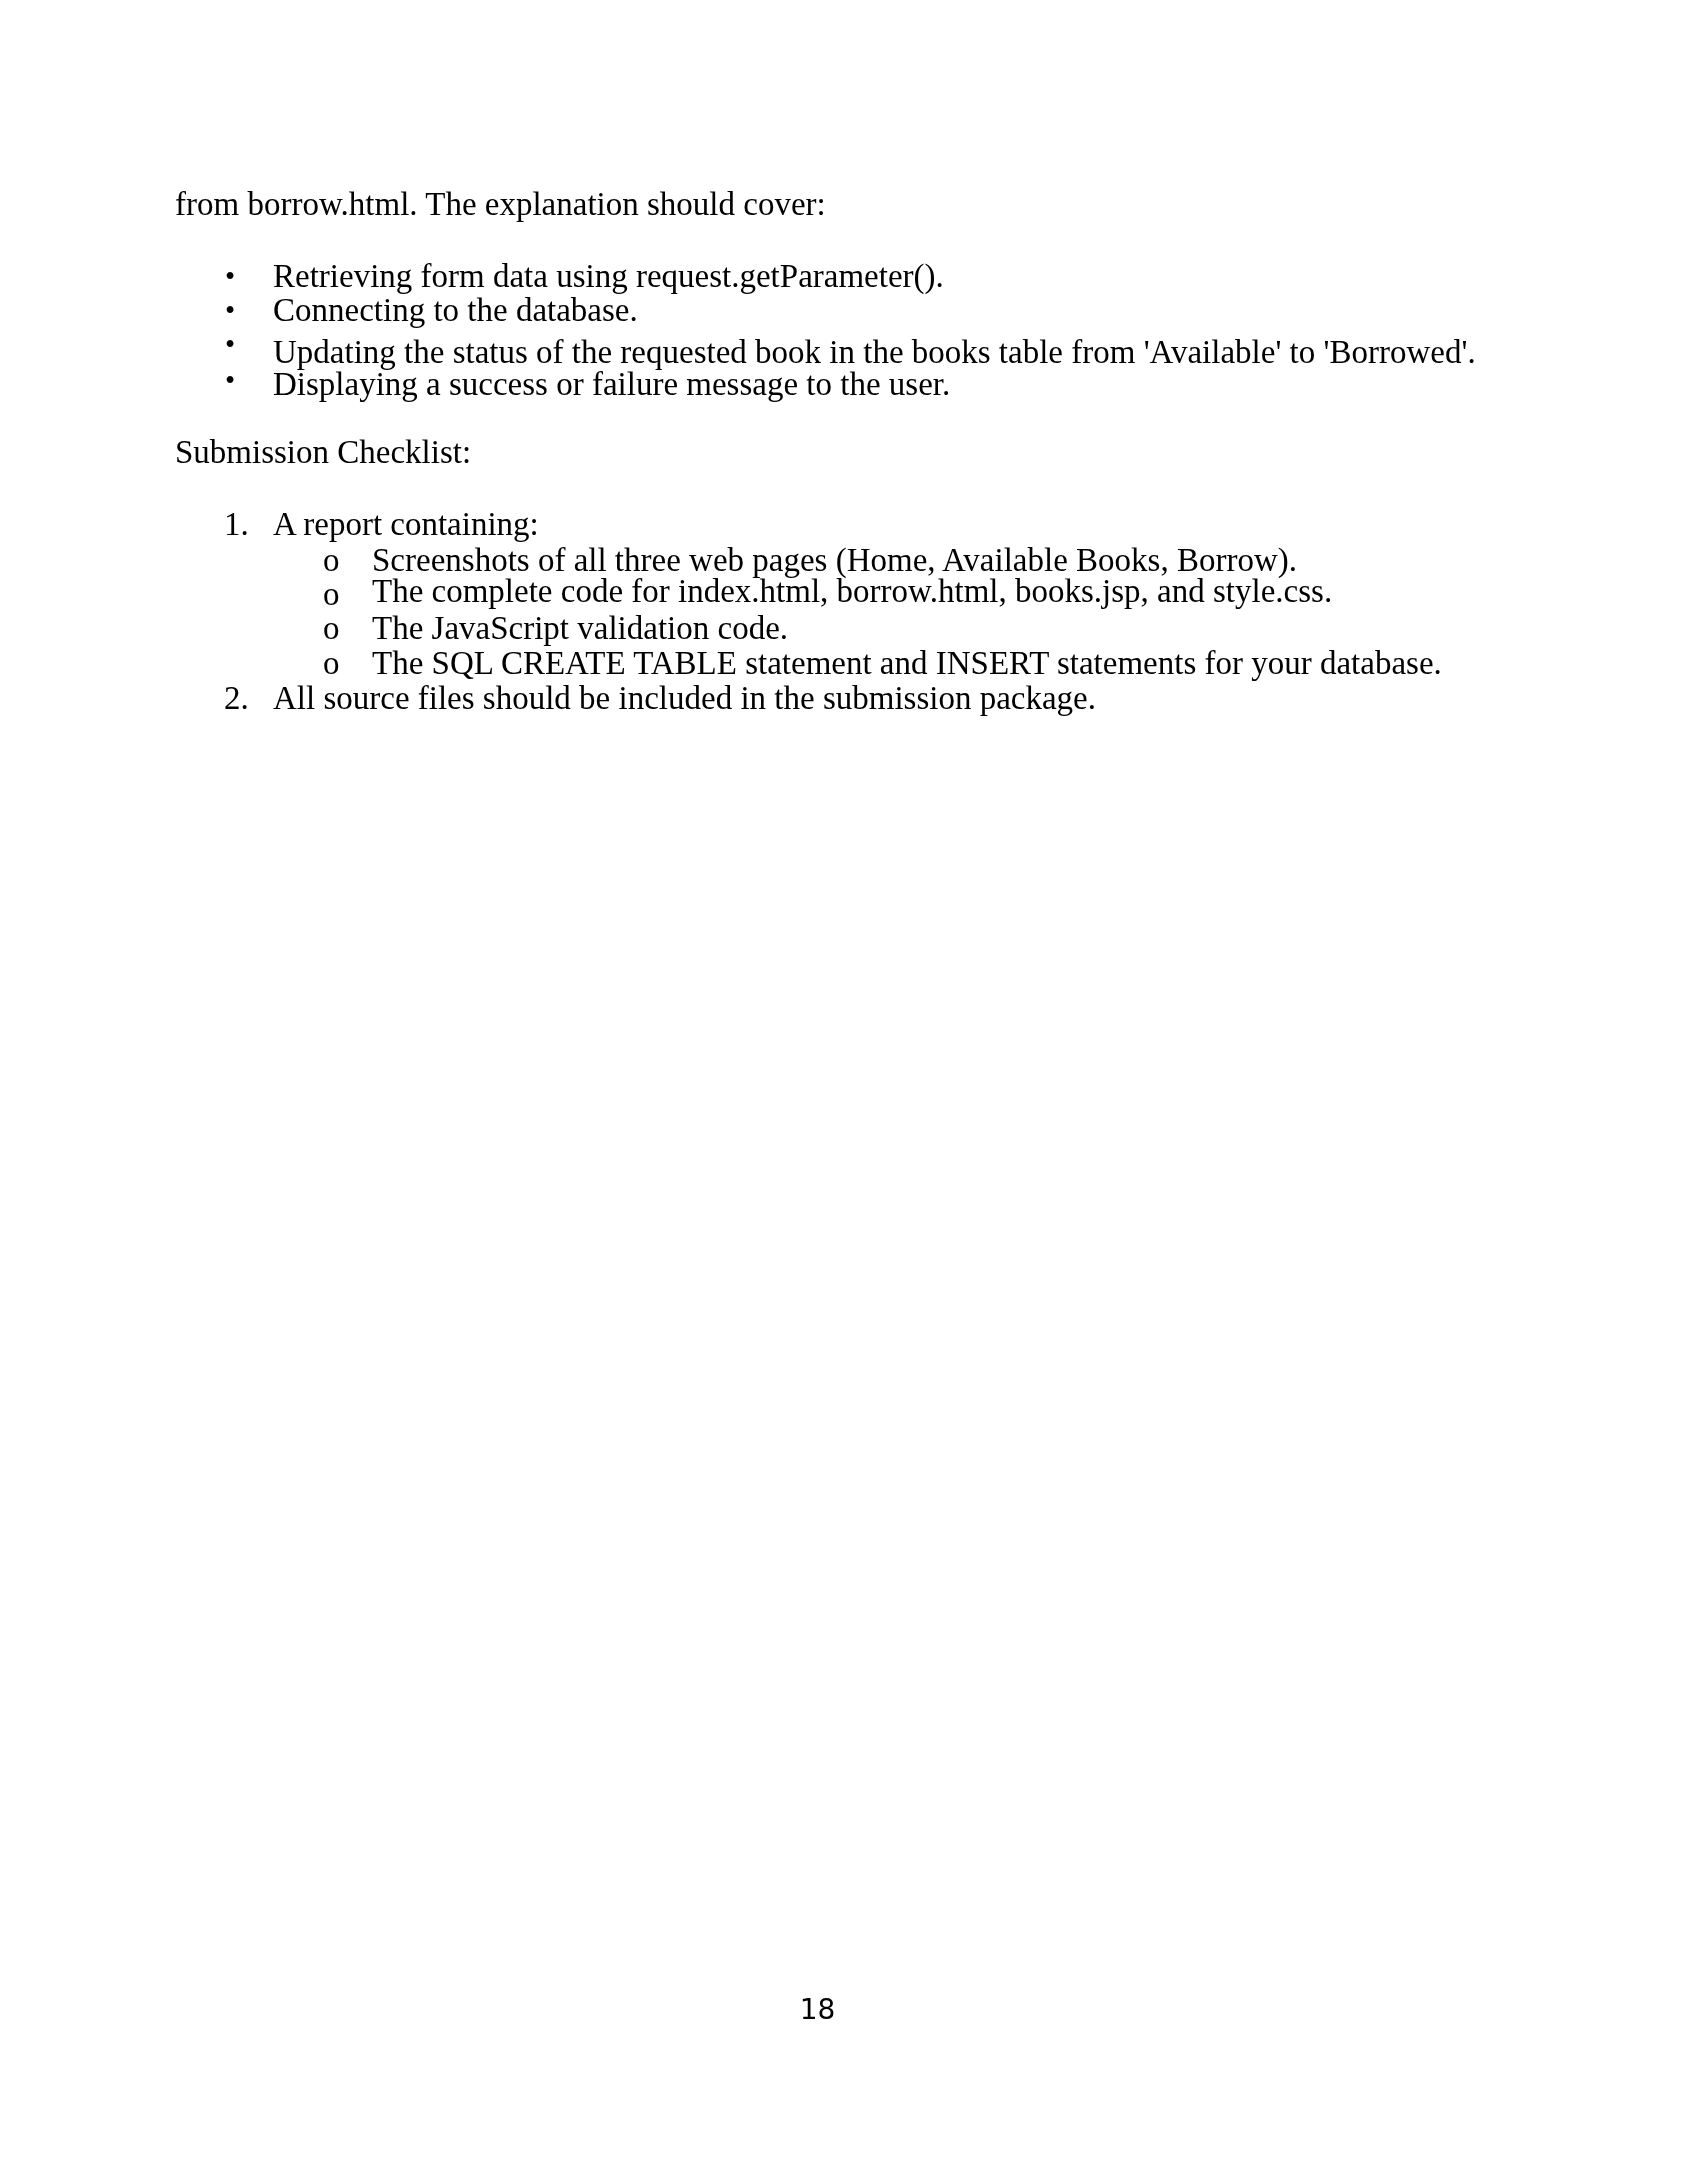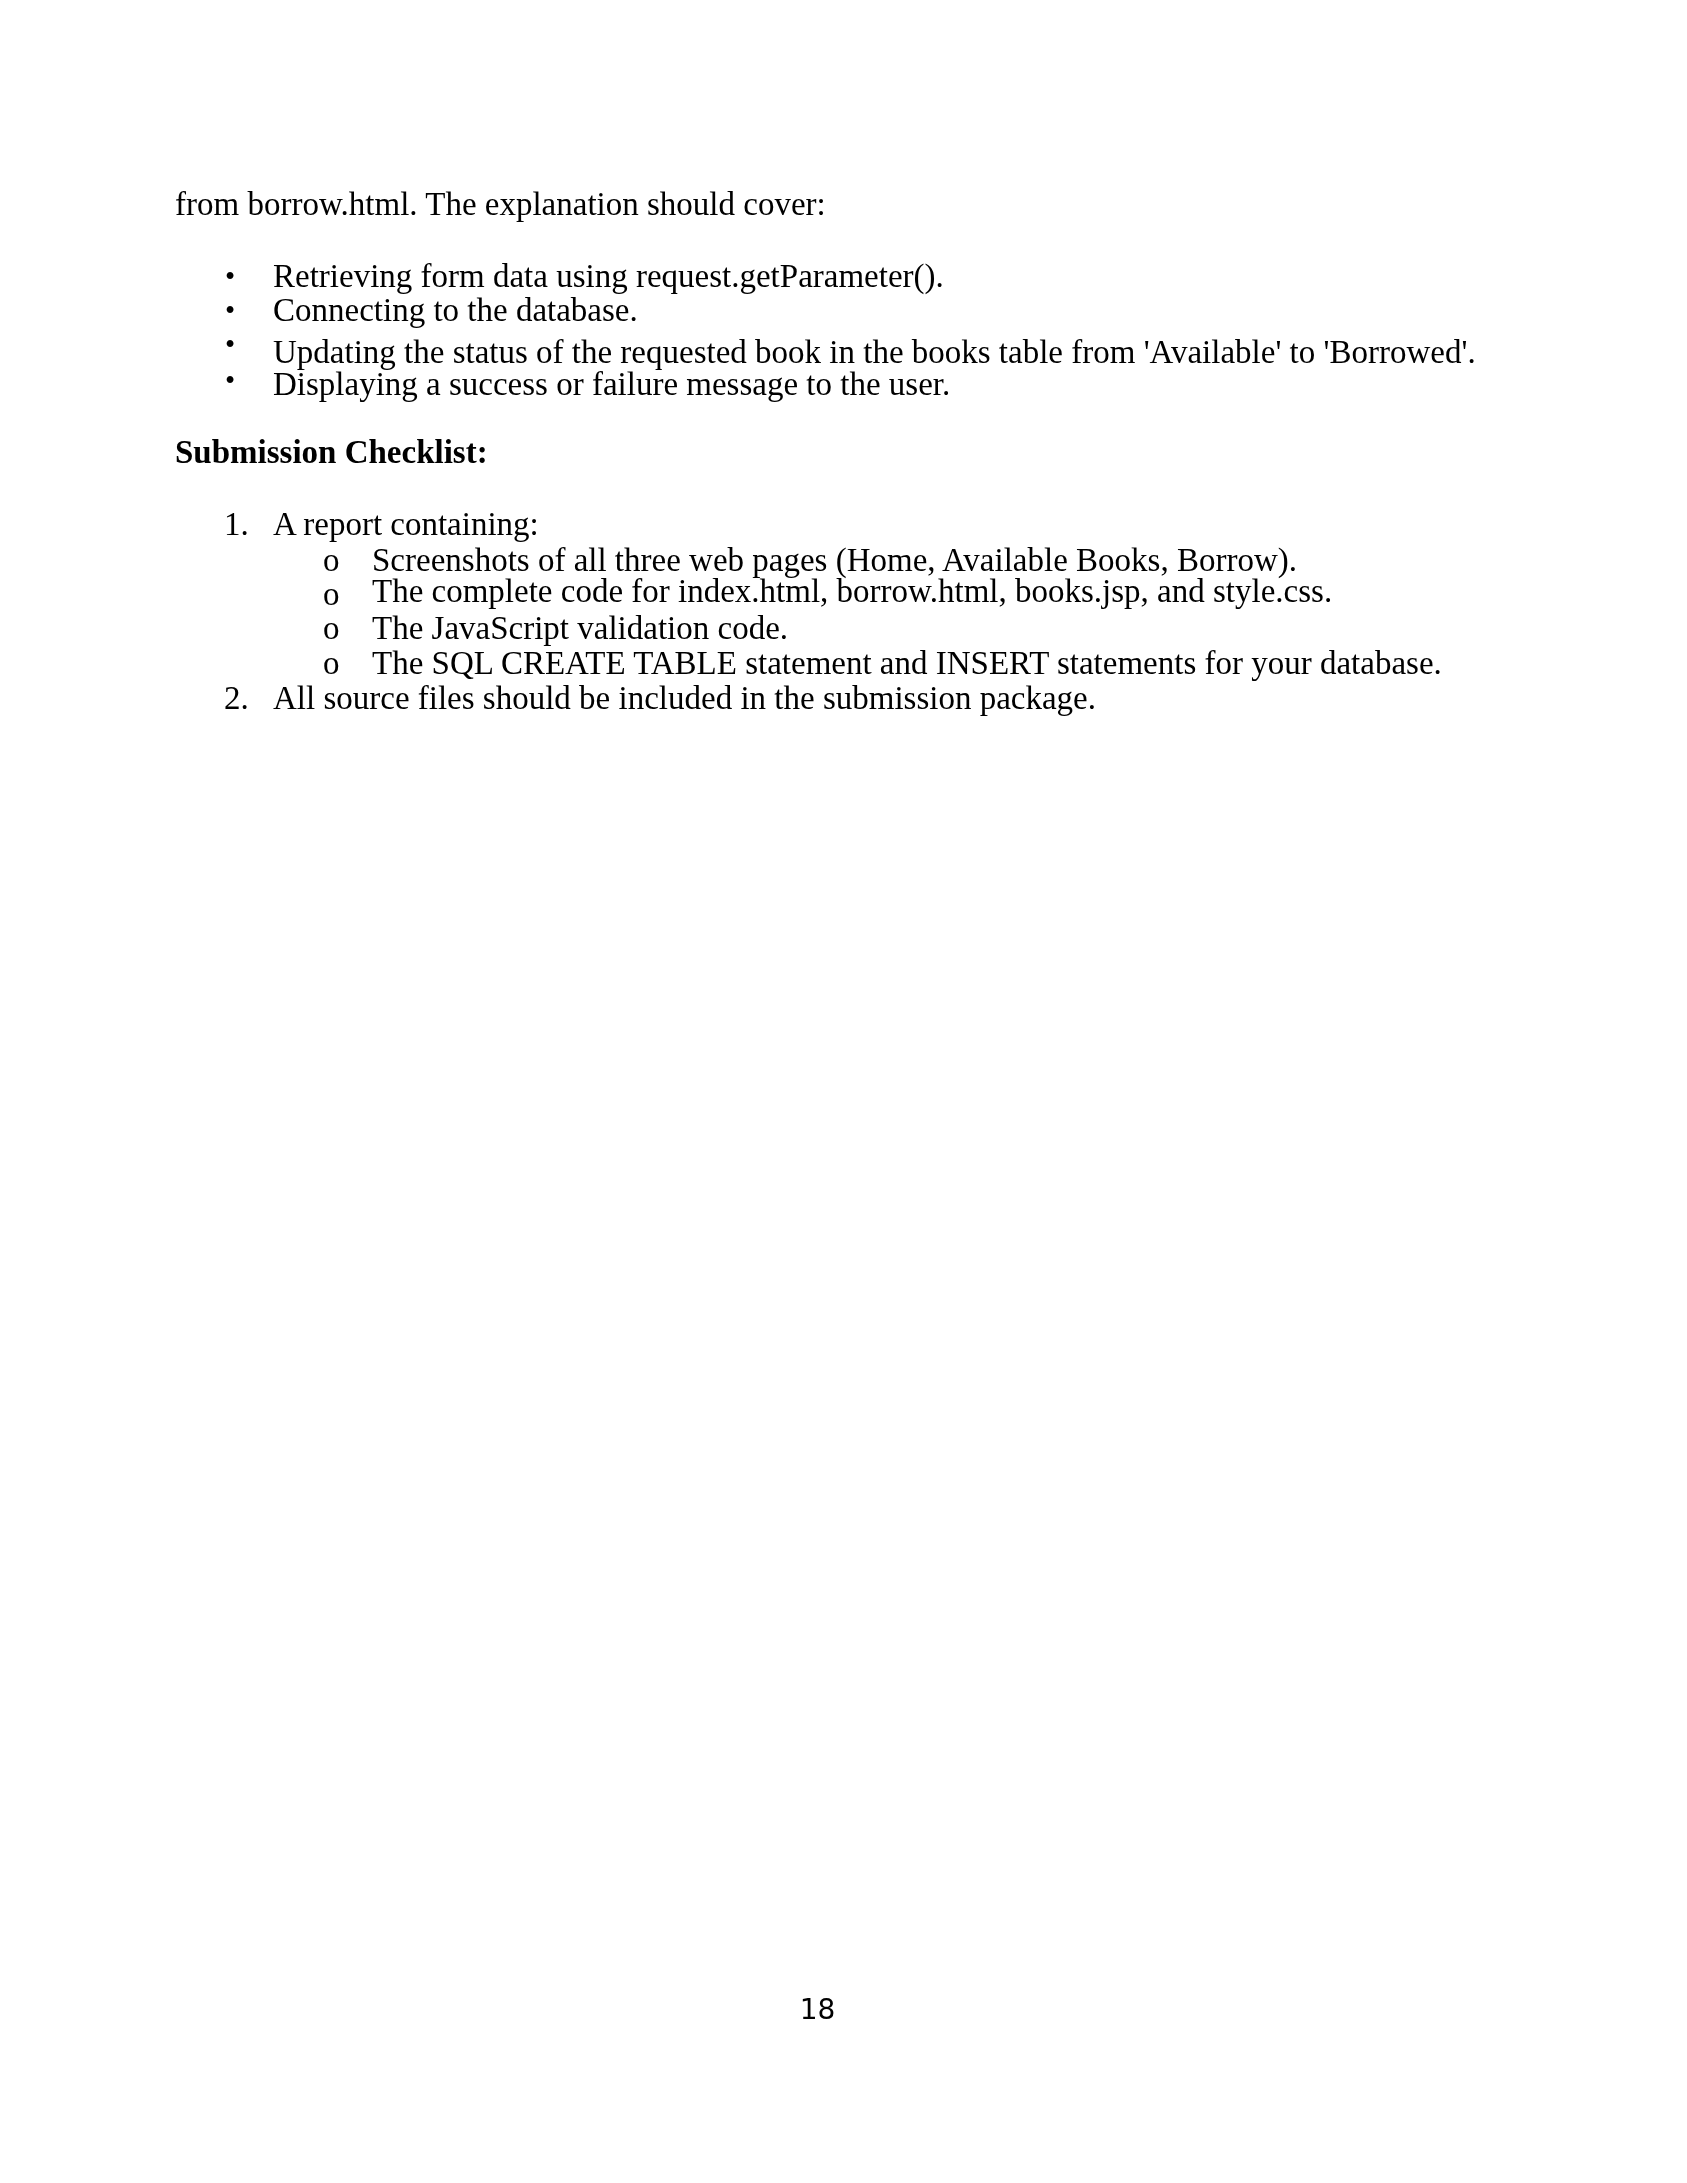--- a/index.html
+++ b/index.html
@@ -1,20 +1,20 @@
 <!DOCTYPE html>
 <html style="font-size:10.6px"><head>
 <meta charset="utf-8">
 <style>
   html, body { margin: 0; padding: 0; background: #ffffff; }
   body { width: 1687px; height: 2183px; position: relative; overflow: hidden;
          font-family: "Liberation Serif", serif; color: #000; font-size: 33px; }
   .line { position: absolute; white-space: nowrap; line-height: 34px; }
   .para { left: 175px; font-family: Liberation Serif, serif; }
-  .heading { left: 175px; font-weight: bold; }
+  .heading { left: 175px; font-weight: normal; }
   .marker { position: absolute; white-space: nowrap; line-height: 34px; }
   .bullet-marker { left: 225px; font-size: 29px; }
   .num-marker { left: 224px; }
   .sub-marker { left: 323px; }
   .bullet-text { left: 273px; }
   .sub-text { left: 372px; }
   .page-number { position: absolute; left: 0; width: 1635px; text-align: center;
                  top: 1993px; font-family: "DejaVu Sans", sans-serif; font-size: 28px; }
 </style>
 </head>

